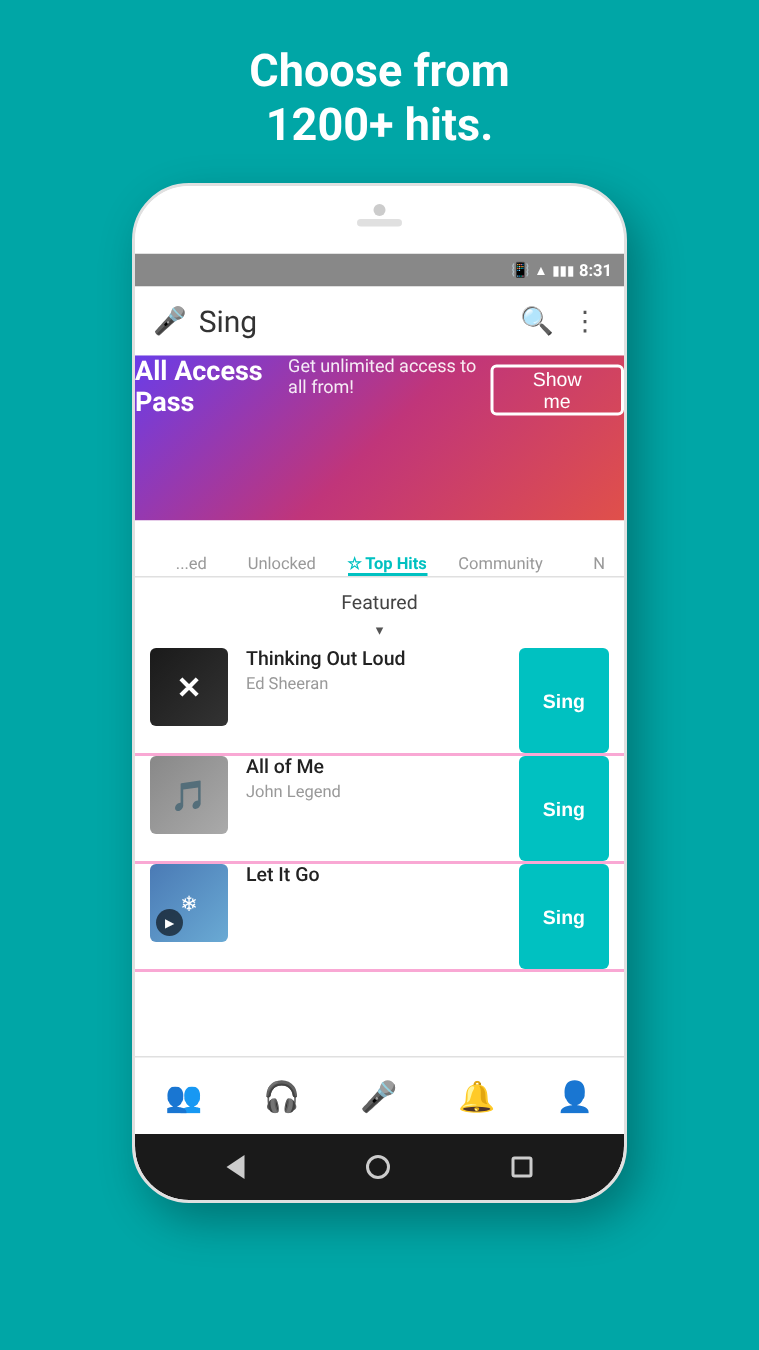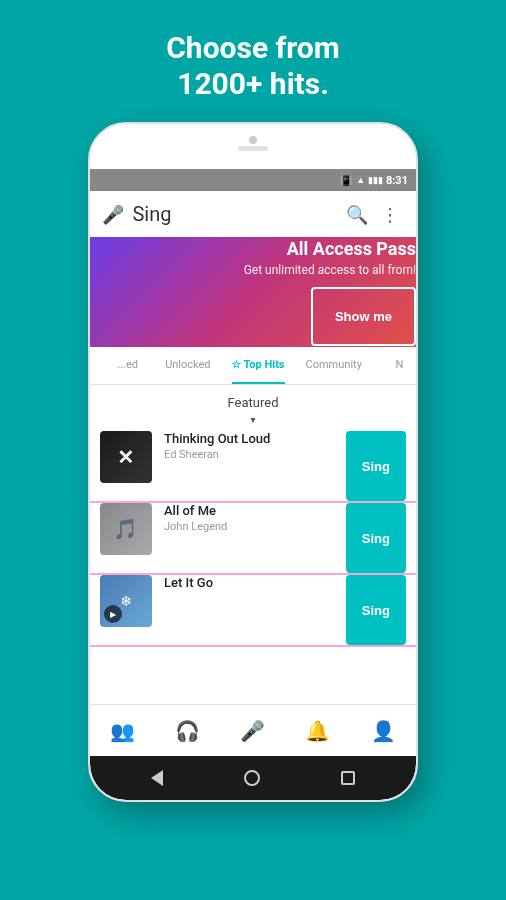--- a/index.html
+++ b/index.html
@@ -140,61 +140,60 @@
       color: #555;
       font-size: 18px;
     }
 
     
     .banner {
       width: 100%;
       height: 110px;
       background: linear-gradient(135deg, #6a3de8, #c0357a, #e0504a);
       display: flex;
-      flex-direction: column;
-      align-items: flex-end;
+      align-items: flex-start;
       justify-content: center;
       gap: 4px;
     }
     .banner-title {
       color: white;
       font-size: 18px;
       font-weight: bold;
     }
     .banner-subtitle {
       color: rgba(255,255,255,0.9);
       font-size: 12px;
     }
     .show-me-btn {
       margin-top: 6px;
-      padding: 20px 22px;
+      padding: 0 22px;
       background: transparent;
       border: 2px solid white;
       color: white;
       font-size: 13px;
-      font-weight: bold;
+      font-weight: normal;
       border-radius: 4px;
       cursor: pointer;
     }
 
     
     .tabs-bar {
       width: 100%;
       height: 38px;
       background: white;
       display: flex;
       align-items: flex-end;
       border-bottom: 1px solid #e0e0e0;
       overflow: hidden;
     }
     .tab-item {
       flex: 1;
       height: 100%;
       display: flex;
-      align-items: center;
+      align-items: flex-end;
       justify-content: center;
       font-size: 11px;
       color: #999;
       border-bottom: 2px solid transparent;
       white-space: nowrap;
       margin-left: 21px;
     }
     .tab-item.active {
       color: #00C1C1;
       border-bottom: 2px solid #00C1C1;

